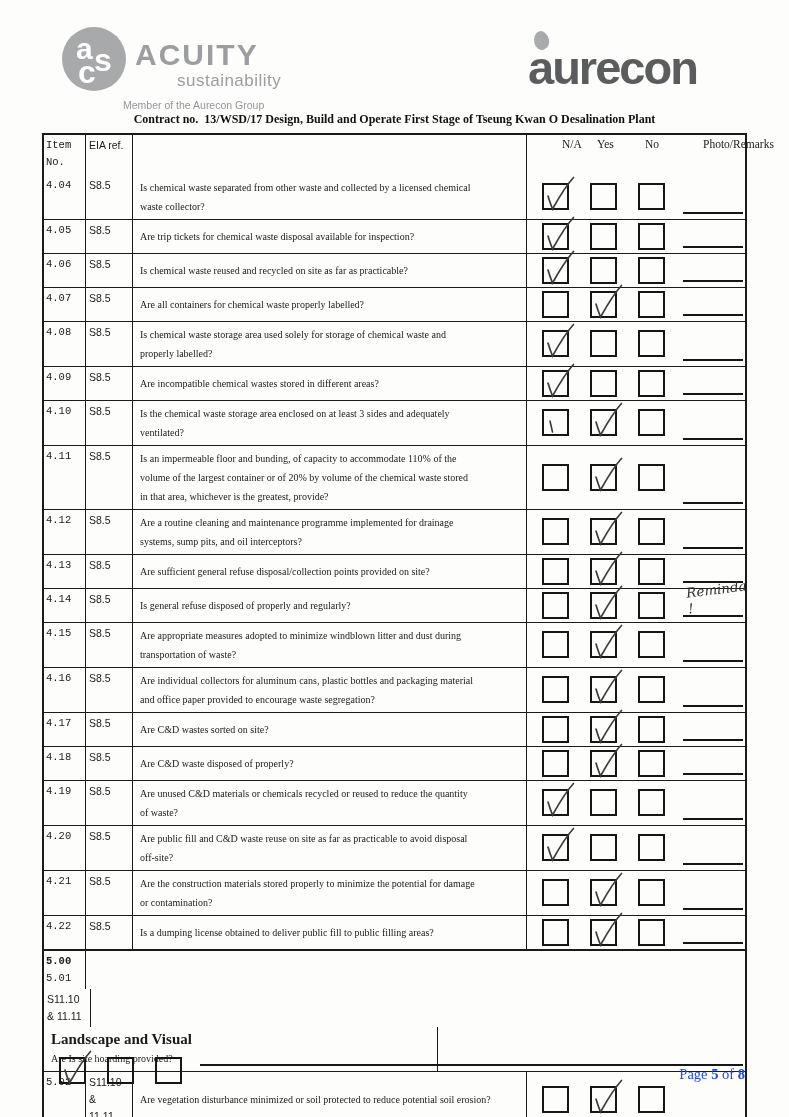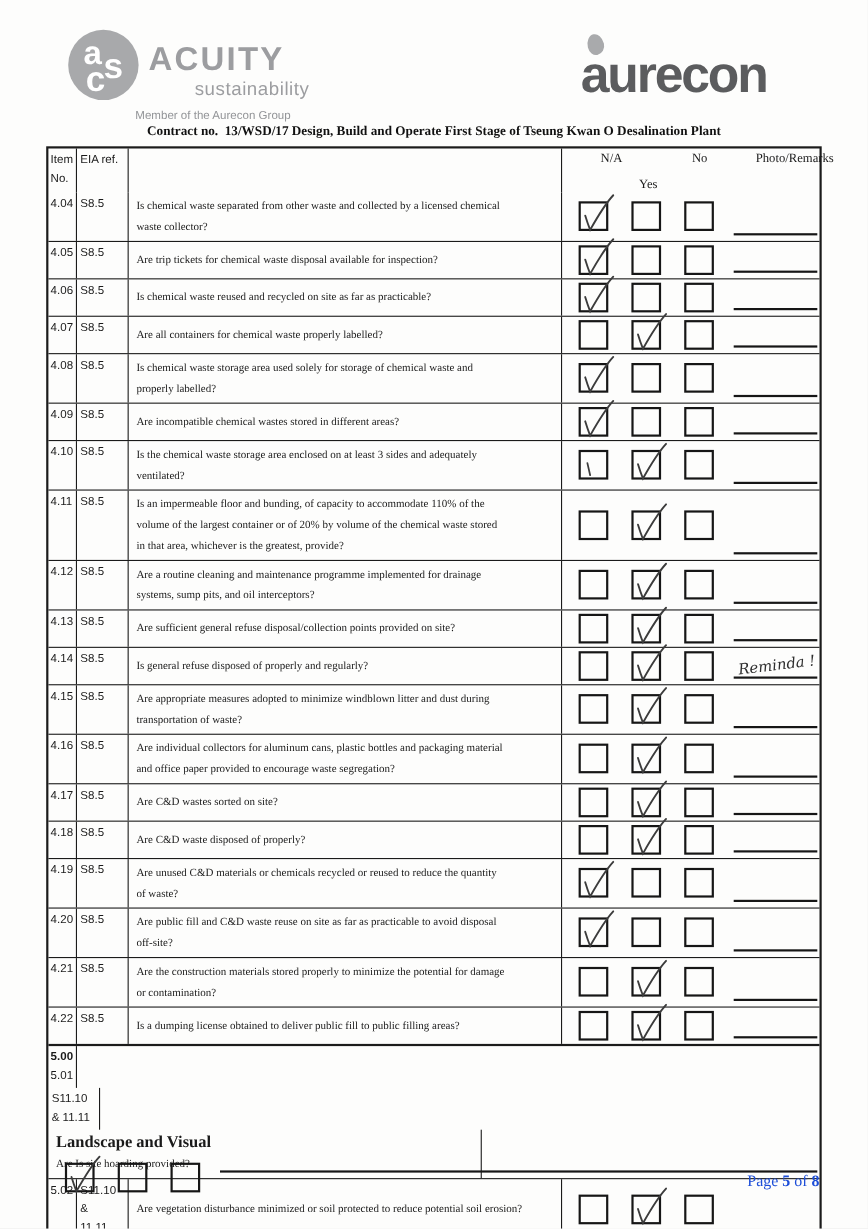--- a/index.html
+++ b/index.html
@@ -32,37 +32,37 @@
   
   .doc-title { position:absolute; left:0; top:112px; width:100%; text-align:center;
                font-weight:bold; font-size:12px; color:#111; white-space:pre; }
 
   
   .sheet { position:absolute; left:42px; top:133px; width:705px;
            border:2px solid #1b1b1b; background:#fdfdfc; }
   .trow { display:flex; border-top:1.5px solid #1b1b1b; min-height:34px; align-items:stretch; }
   .trow:first-child { border-top:none; }
   .trow.sec-top { border-top:2.5px solid #1b1b1b;flex-direction:column; }
-  .c-item { width:26px; border-right:1.5px solid #1b1b1b; padding:2px 1px 2px 2px;
-            font-family:Liberation Sans, sans-serif; font-size:10.5px; line-height:17px; }
+  .c-item { width:42px; border-right:1.5px solid #1b1b1b; padding:2px 1px 2px 2px;
+            font-family:Liberation Mono, monospace; font-size:10.5px; line-height:17px; }
   .c-item span, .c-eia span { display:block; }
   .c-eia  { width:47px; border-right:1.5px solid #1b1b1b; padding:2px 1px 2px 3px;
             font-family:"Liberation Sans",sans-serif; font-size:10.5px; line-height:17px; }
   .c-q    { width:394px; border-right:1.5px solid #1b1b1b; padding:3px 7px;
             font-size:10px; line-height:19px; display:flex; flex-direction:column; justify-content:center; }
   .c-q .qtext { white-space:pre-line; }
   .c-q .section { font-weight:bold; font-size:15px; }
   .c-ans  { flex:1; position:relative; display:flex; align-items:center; }
   .tall { min-height:46px; }
 
   
   .thead { min-height:40px; }
   .thead .c-item, .thead .c-eia { font-size:10.5px; }
   .thead .c-ans span { position:absolute; top:3px; font-size:11.5px; }
-  .hl-na  { left:35px; }  .hl-yes { left:70px;margin-top:24px; }  .hl-no { left:118px; }  .hl-rm { left:148px;margin-left:28px; }
+  .hl-na  { left:35px; }  .hl-yes { left:70px; }  .hl-no { left:118px; }  .hl-rm { left:148px;margin-left:28px; }
 
   
   .box { position:absolute; width:27px; height:27px; border:2px solid #161616;
          background:transparent; top:50%; margin-top:-14px; }
   .box-na  { left:15px; }  .box-yes { left:63px; }  .box-no { left:111px; }
   .box svg { position:absolute; left:-3px; top:-10px; width:36px; height:40px; overflow:visible; }
 
   
   .uline { position:absolute; left:156px; right:2px; bottom:5px; border-bottom:2px solid #161616; }
   .remark { position:absolute; left:160px; bottom:9px; font-style:italic; font-size:13.5px;

